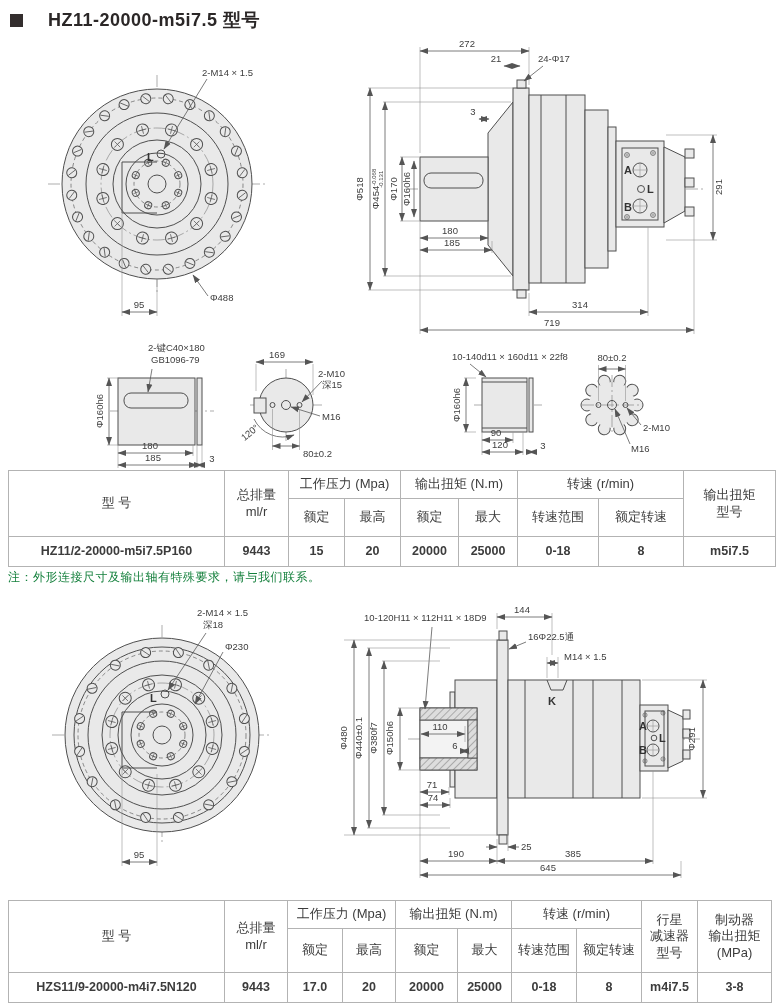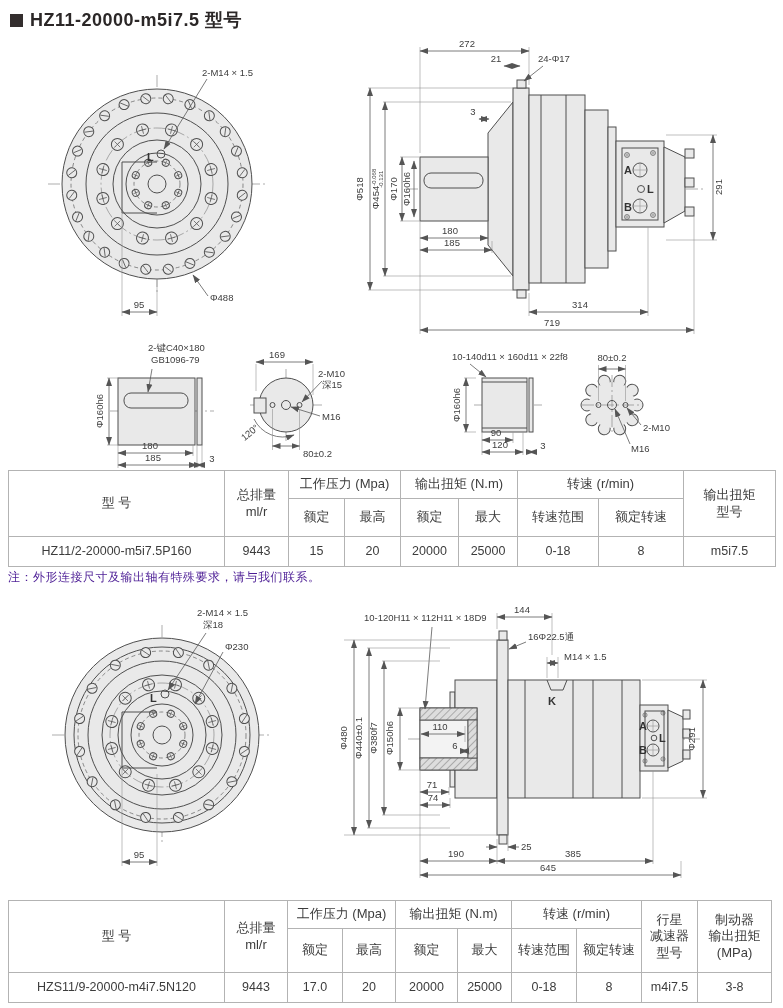--- a/index.html
+++ b/index.html
@@ -1,19 +1,19 @@
 <!DOCTYPE html>
 <html><head>
 <meta charset="utf-8">
 <style>
   html,body { margin:0; padding:0; }
   body { width:783px; height:1008px; position:relative; background:#fff;
          font-family:"Liberation Sans", sans-serif; overflow:hidden; }
   .abs { position:absolute; }
-  #title { left:10px; top:8px; display:flex; align-items:center; gap:7px;
+  #title { left:10px; top:8px; display:flex; align-items:center; gap:25px;
            font-size:18px; font-weight:bold; color:#2b2727; letter-spacing:.5px; }
   #title .sq { width:13px; height:13px; background:#332e2e; display:inline-block; }
 
   
   .ln  { stroke:#4f4f4f; stroke-width:1; fill:none; }
   .fl  { fill:#e9e9e9; stroke:#4f4f4f; stroke-width:1; }
   .fl2 { fill:#f3f3f3; stroke:#4f4f4f; stroke-width:.9; }
   .cl  { stroke:#8a8a8a; stroke-width:.7; fill:none; stroke-dasharray:12 3 2 3; }
   .dsh { stroke:#6f6f6f; stroke-width:.8; fill:none; stroke-dasharray:4 3; }
   .dim { stroke:#5a5a5a; stroke-width:.8; fill:none;
@@ -26,22 +26,22 @@
   .te  { text-anchor:end; }
   .t6  { font-size:6px; }
   .tb  { font-size:11px; font-weight:bold; fill:#333; }
 
   
   .spec { border-collapse:collapse; table-layout:fixed; color:#3c3c3c;
           border-top:1.5px solid #8c8c8c; border-bottom:1.5px solid #8c8c8c; }
   .spec th, .spec td { border:1px solid #b3b3b3; font-weight:normal;
           text-align:center; vertical-align:middle; padding:0 2px; line-height:1.25; }
   .spec th { white-space:pre-line; font-size:13px; }
-  .spec td { font-size:12.5px; }
-  #note { left:8px; top:569px; font-size:12px; color:#4c1d95; letter-spacing:.5px; }
+  .spec td { font-size:12.5px;font-weight:bold; }
+  #note { left:8px; top:569px; font-size:12px; color:#15803d; letter-spacing:.5px; }
 </style>
 </head>
 <body>
 
 <div id="title" class="abs">
   <span class="sq"></span>
   <span>HZ11-20000-m5i7.5 型号</span>
 </div>
 
 <svg class="abs" style="left:0;top:35px" width="783" height="433" viewBox="0 0 783 433">

